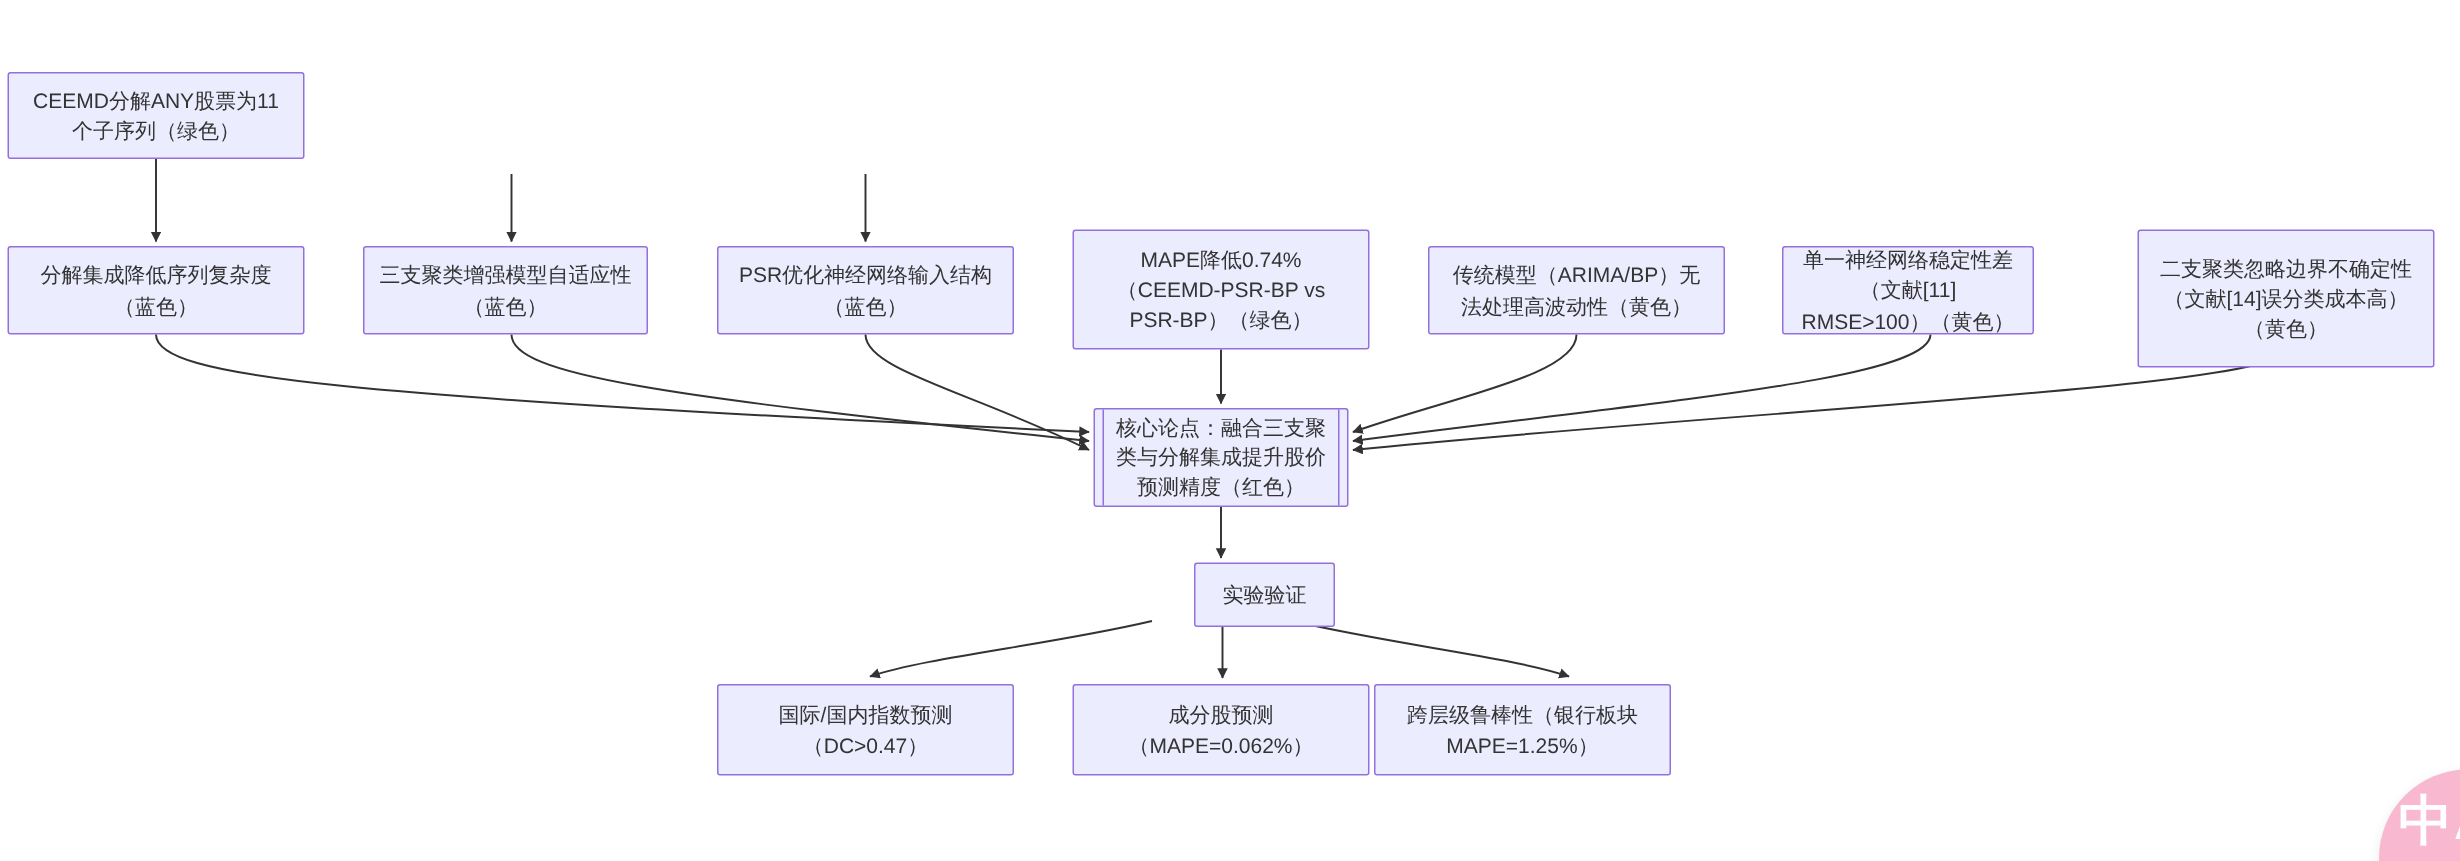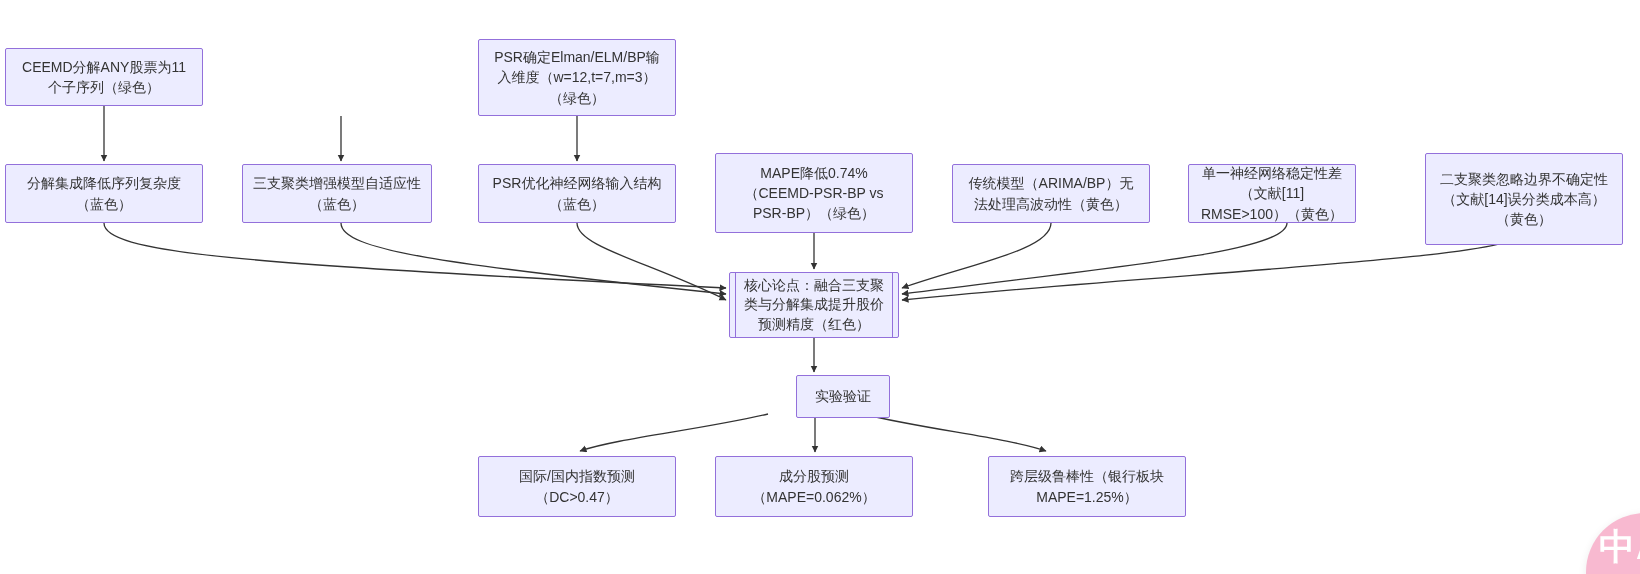--- a/index.html
+++ b/index.html
@@ -58,23 +58,20 @@
       <path d="M814,338 V372" marker-end="url(#arrow)"></path>
       <path d="M768,414 C700,430 618,438 580,451" marker-end="url(#arrow)"></path>
       <path d="M815,418 V452" marker-end="url(#arrow)"></path>
       <path d="M862,414 C930,430 1008,438 1046,451" marker-end="url(#arrow)"></path>
     </g>
   </svg>
 
   <div class="node" style="left:5px;top:48px;width:198px;height:58px">
     <span class="node-label">CEEMD分解ANY股票为11个子序列（绿色）</span>
   </div>
-  <div class="node" style="left:478px;top:39px;width:198px;height:77px">
-    <span class="node-label">PSR确定Elman/ELM/BP输入维度（w=12,t=7,m=3）（绿色）</span>
-  </div>
 
   <div class="node" style="left:5px;top:164px;width:198px;height:59px">
     <span class="node-label">分解集成降低序列复杂度（蓝色）</span>
   </div>
   <div class="node" style="left:242px;top:164px;width:190px;height:59px">
     <span class="node-label">三支聚类增强模型自适应性（蓝色）</span>
   </div>
   <div class="node" style="left:478px;top:164px;width:198px;height:59px">
     <span class="node-label">PSR优化神经网络输入结构（蓝色）</span>
   </div>
@@ -98,21 +95,21 @@
   <div class="node" style="left:796px;top:375px;width:94px;height:43px">
     <span class="node-label">实验验证</span>
   </div>
 
   <div class="node" style="left:478px;top:456px;width:198px;height:61px">
     <span class="node-label">国际/国内指数预测（DC&gt;0.47）</span>
   </div>
   <div class="node" style="left:715px;top:456px;width:198px;height:61px">
     <span class="node-label">成分股预测（MAPE=0.062%）</span>
   </div>
-  <div class="node" style="left:988px;top:456px;width:198px;height:61px">
+  <div class="node" style="left:916px;top:456px;width:198px;height:61px">
     <span class="node-label">跨层级鲁棒性（银行板块MAPE=1.25%）</span>
   </div>
 
   <div class="translate-badge">
     <span class="badge-text">中A</span>
   </div>
 
 </div>
 
 </body></html>

